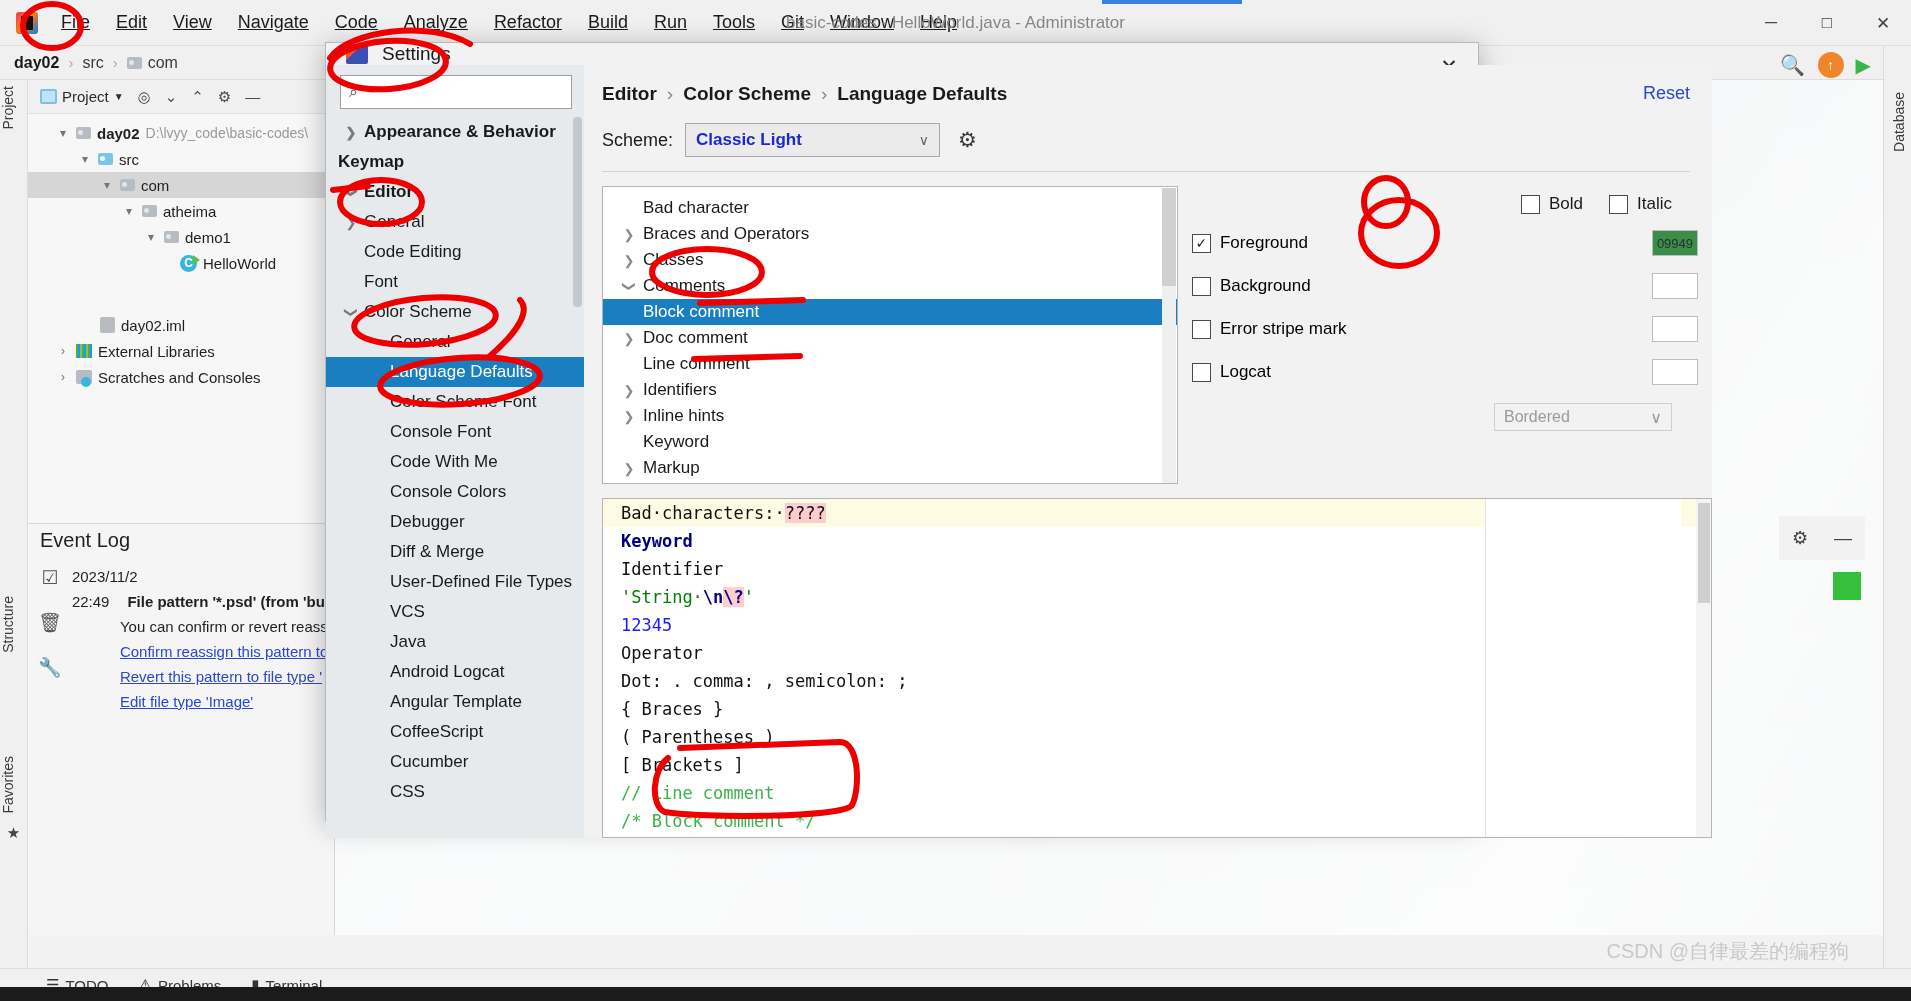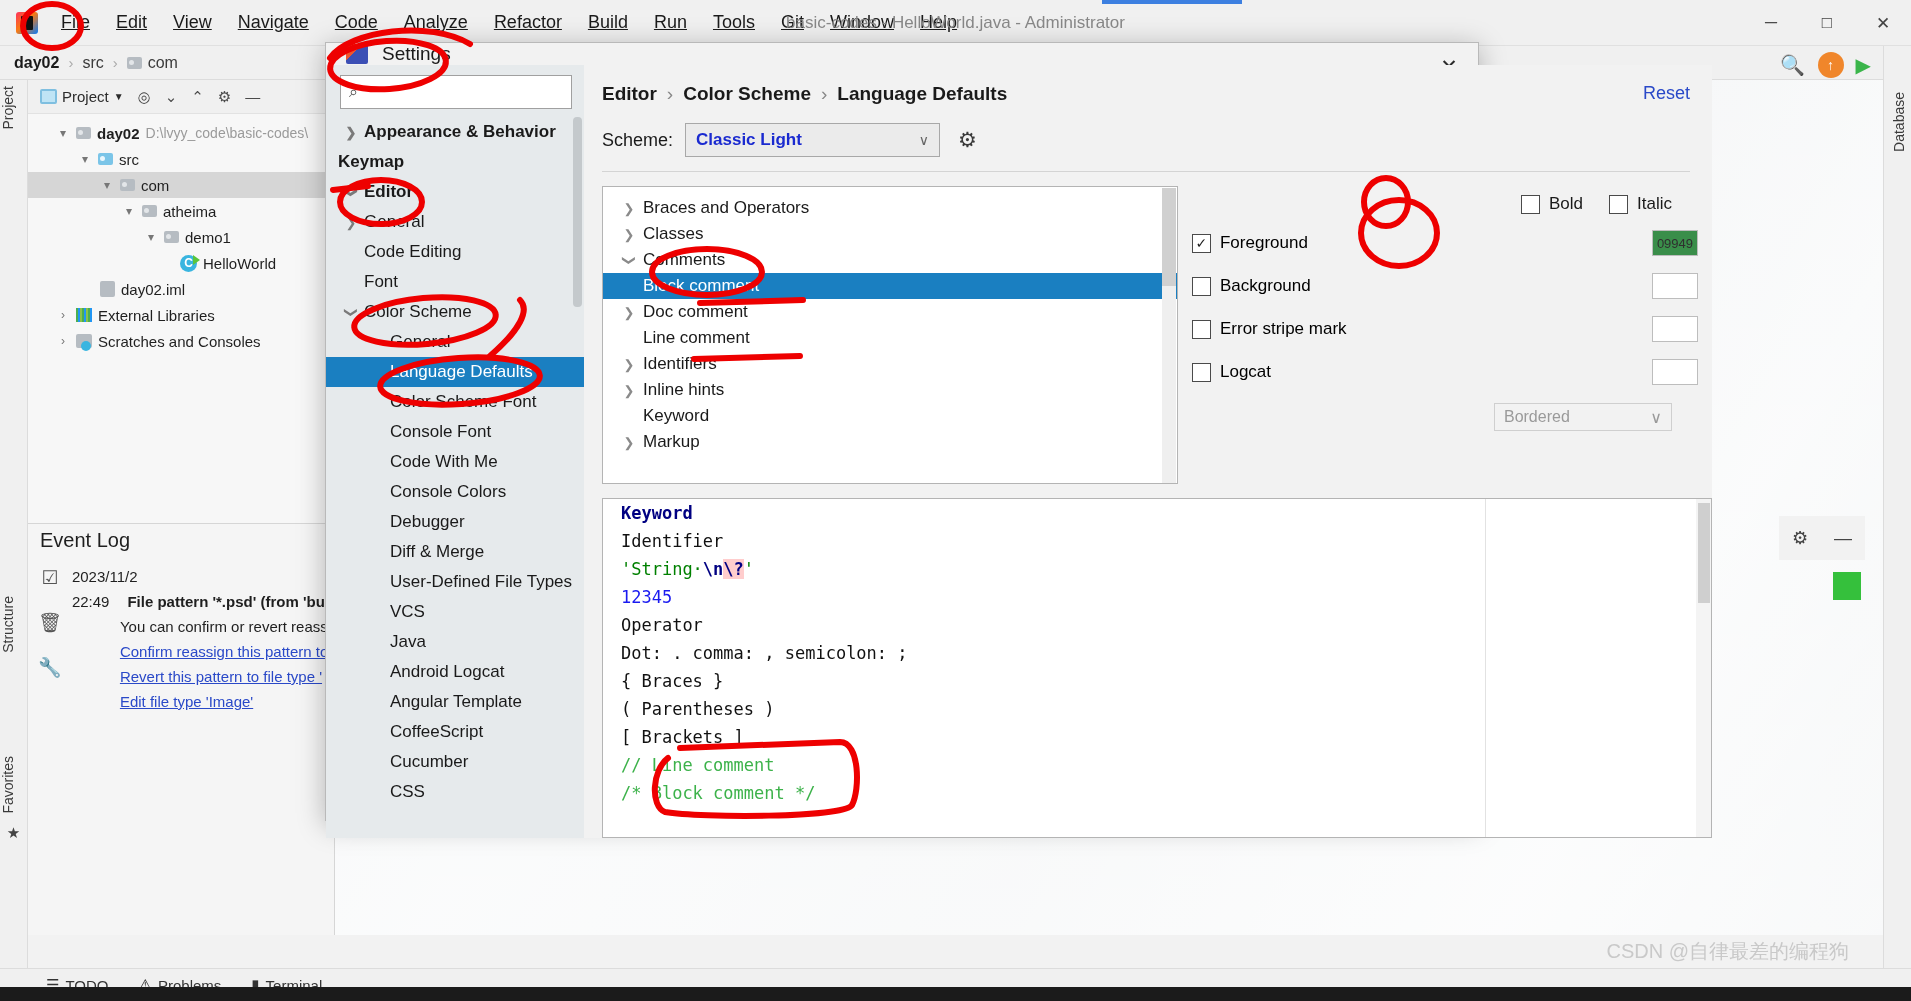--- a/index.html
+++ b/index.html
@@ -384,21 +384,21 @@
       </div>
       <div class="tnode" style="padding-left:116px;">
         <span class="chev">▾</span>
         <span class="folder-ic"></span>
         <span>demo1</span>
       </div>
       <div class="tnode" style="padding-left:152px;">
         <span class="java-ic">C</span>
         <span>HelloWorld</span>
       </div>
-      <div class="tnode" style="padding-left:72px;">
+      <div class="tnode" style="padding-left:72px;margin-top:36px;">
         <span class="iml-ic"></span>
         <span>day02.iml</span>
       </div>
       <div class="tnode" style="padding-left:28px;">
         <span class="chev">›</span>
         <span class="lib-ic"></span>
         <span>External Libraries</span>
       </div>
       <div class="tnode" style="padding-left:28px;">
         <span class="chev">›</span>
@@ -575,20 +575,24 @@
           </div>
           <span class="gear">⚙</span>
         </div>
         <div class="hr"></div>
 
         <div class="mid-row">
 
           <div class="attr-tree">
             <div style="height:8px;"></div>
             <div class="anode l0">
+                <span class="ac"></span>
+                <span>Bad character</span>
+              </div>
+            <div class="anode l0">
                 <span class="ac">❯</span>
                 <span>Braces and Operators</span>
               </div>
             <div class="anode l0">
                 <span class="ac">❯</span>
                 <span>Classes</span>
               </div>
             <div class="anode l0">
                 <span class="ac sc-v">❯</span>
                 <span>Comments</span>
@@ -668,20 +672,23 @@
             <div class="eff-wrap">
               <div class="eff-sel">
                 <span>Bordered</span>
                 <span>∨</span>
               </div>
             </div>
           </div>
         </div>
 
         <div class="preview">
+          <div class="pv-line badline">
+            <span>Bad·characters:·</span><span class="pink">????</span>
+          </div>
           <div class="pv-line"><span class="kw">Keyword</span></div>
           <div class="pv-line"><span>Identifier</span></div>
           <div class="pv-line">
             <span class="str">'String·</span><span class="kw">\n</span><span class="pink"><span class="kw">\?</span></span><span class="str">'</span>
           </div>
           <div class="pv-line"><span class="num">12345</span></div>
           <div class="pv-line"><span>Operator</span></div>
           <div class="pv-line"><span>Dot: . comma: , semicolon: ;</span></div>
           <div class="pv-line"><span>{ Braces }</span></div>
           <div class="pv-line"><span>( Parentheses )</span></div>

